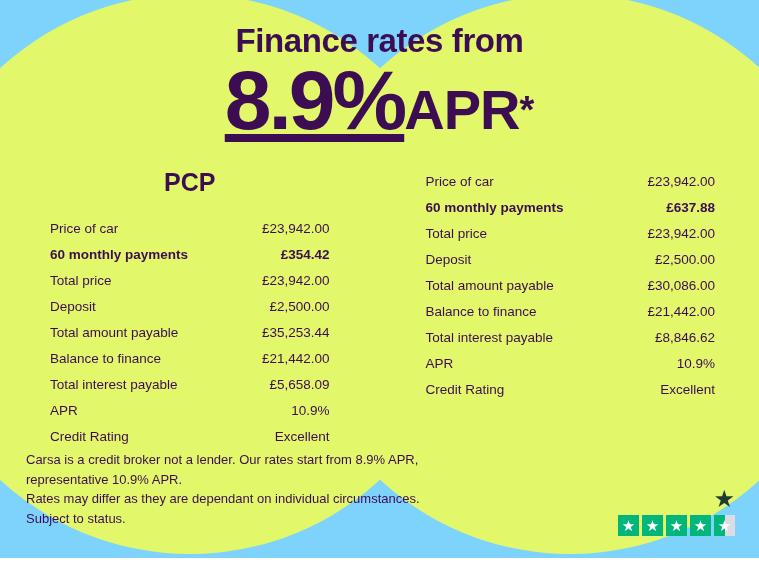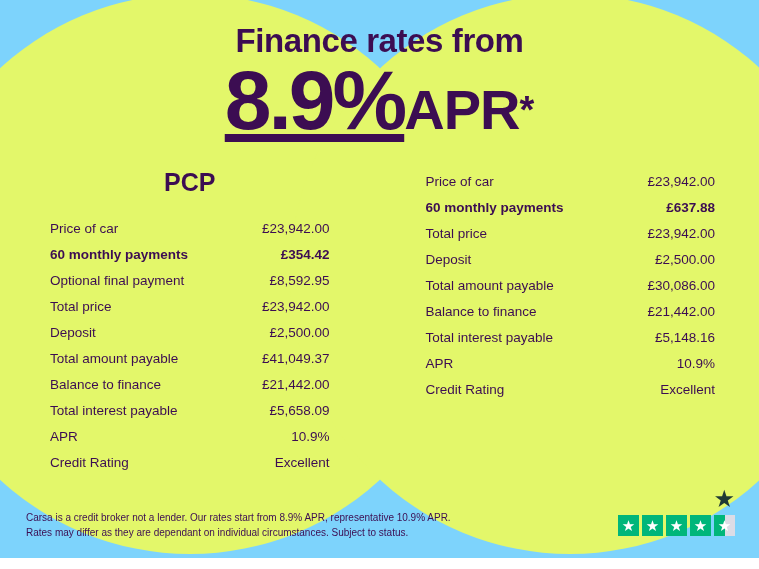--- a/index.html
+++ b/index.html
@@ -86,23 +86,23 @@
   .row .value { }
   .row.bold .label, .row.bold .value { font-weight: bold; }
 
   .footer {
     position: absolute;
     left: 0; right: 0; bottom: 0;
     height: 70px;
   }
   .disclaimer {
     position: absolute;
-    left: 26px; bottom: 18px;
-    color: #3c0d52;
-    font-size: 10px;
+    left: 26px; bottom: 30px;
+    color: #3c0d52;
+    font-size: 13px;
     line-height: 1.5;
     max-width: 430px;
   }
   .trustpilot {
     position: absolute;
     right: 24px; bottom: 22px;
     text-align: right;
   }
   .tp-top {
     display: flex;
@@ -162,34 +162,30 @@
 
         <div class="row">
           <span class="label">Price of car</span>
           <span class="value">£23,942.00</span>
         </div>
         <div class="row bold">
           <span class="label">60 monthly payments</span>
           <span class="value">£354.42</span>
         </div>
         <div class="row">
-          <span class="label">Optional final payment</span>
-          <span class="value">£8,592.95</span>
-        </div>
-        <div class="row">
           <span class="label">Total price</span>
           <span class="value">£23,942.00</span>
         </div>
         <div class="row">
           <span class="label">Deposit</span>
           <span class="value">£2,500.00</span>
         </div>
         <div class="row">
           <span class="label">Total amount payable</span>
-          <span class="value">£41,049.37</span>
+          <span class="value">£35,253.44</span>
         </div>
         <div class="row">
           <span class="label">Balance to finance</span>
           <span class="value">£21,442.00</span>
         </div>
         <div class="row">
           <span class="label">Total interest payable</span>
           <span class="value">£5,658.09</span>
         </div>
         <div class="row">
@@ -223,21 +219,21 @@
         <div class="row">
           <span class="label">Total amount payable</span>
           <span class="value">£30,086.00</span>
         </div>
         <div class="row">
           <span class="label">Balance to finance</span>
           <span class="value">£21,442.00</span>
         </div>
         <div class="row">
           <span class="label">Total interest payable</span>
-          <span class="value">£5,148.16</span>
+          <span class="value">£8,846.62</span>
         </div>
         <div class="row">
           <span class="label">APR</span>
           <span class="value">10.9%</span>
         </div>
         <div class="row">
           <span class="label">Credit Rating</span>
           <span class="value">Excellent</span>
         </div>
       </div>

